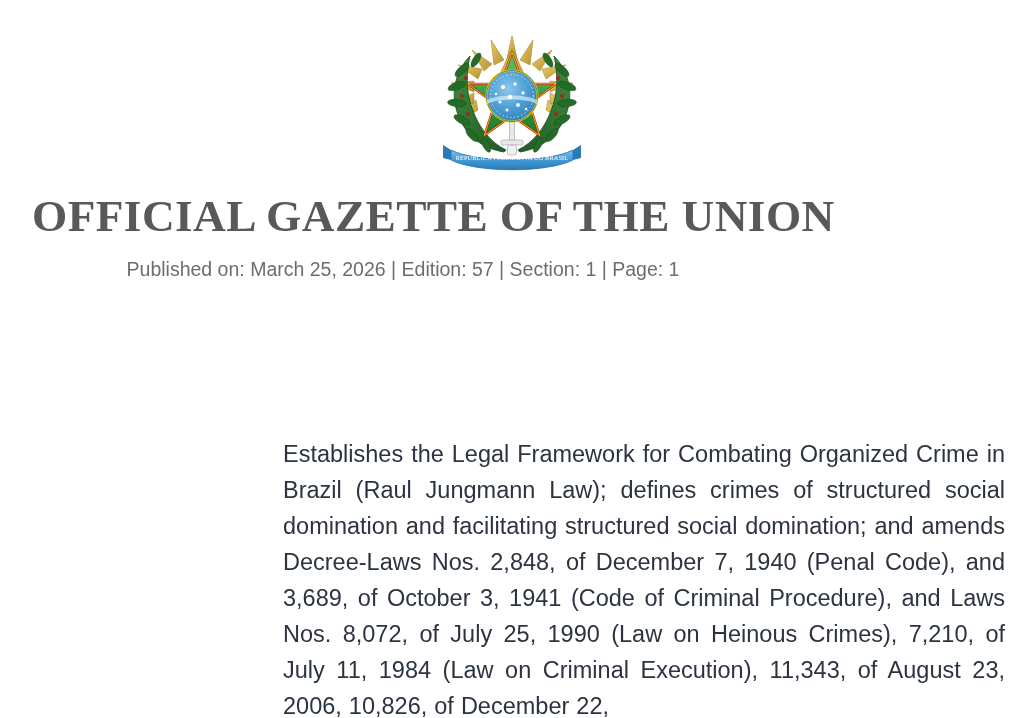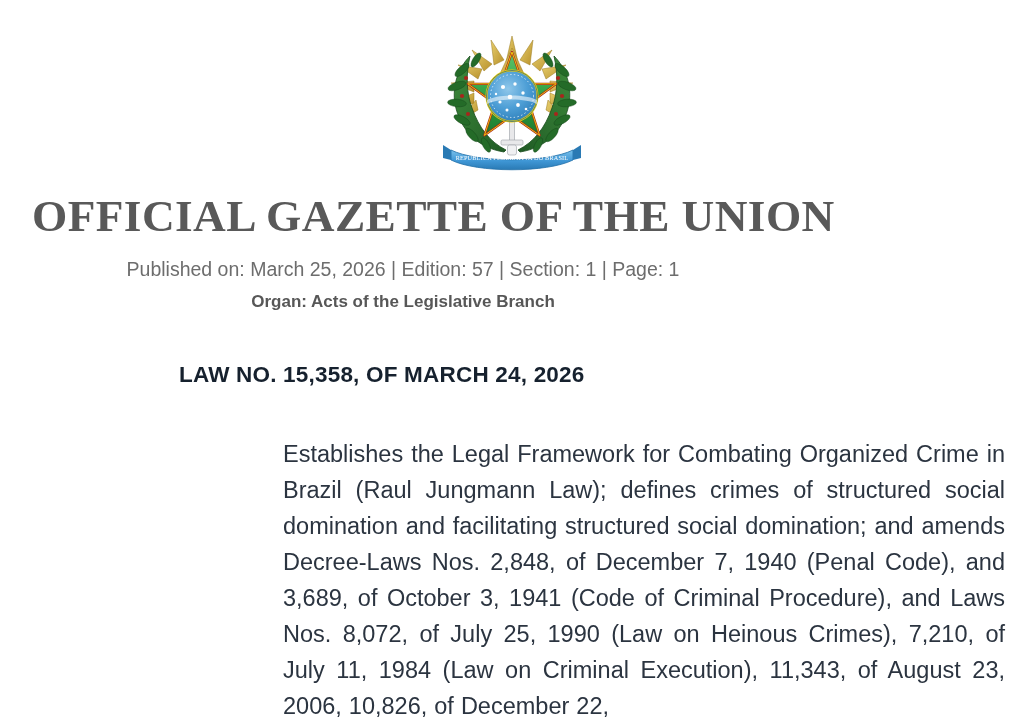--- a/index.html
+++ b/index.html
@@ -231,21 +231,19 @@
         <path d="M136,126 L144,121 L144,134 L136,136 Z" fill="#2a7ab4"></path>
         <text x="75" y="136" text-anchor="middle" font-family="Liberation Serif, serif" font-size="6.2" fill="#ffffff" letter-spacing="0.2">REPUBLICA FEDERATIVA DO BRASIL</text>
       </g>
     </svg>
   </div>
 
   <div class="masthead">OFFICIAL GAZETTE OF THE UNION</div>
 
   <div class="meta-line">Published on: March 25, 2026 | Edition: 57 | Section: 1 | Page: 1</div>
 
-  <div class="organ-line">Organ: Acts of the Legislative Branch</div>
-
-  <div class="law-heading">LAW NO. 15,358, OF MARCH 24, 2026</div>
+
 
   <div class="body-block">
     <p class="body-text">Establishes the Legal Framework for Combating Organized Crime in Brazil (Raul Jungmann Law); defines crimes of structured social domination and facilitating structured social domination; and amends Decree-Laws Nos. 2,848, of December 7, 1940 (Penal Code), and 3,689, of October 3, 1941 (Code of Criminal Procedure), and Laws Nos. 8,072, of July 25, 1990 (Law on Heinous Crimes), 7,210, of July 11, 1984 (Law on Criminal Execution), 11,343, of August 23, 2006, 10,826, of December 22,</p>
   </div>
 
 </div>
 
 </body></html>

